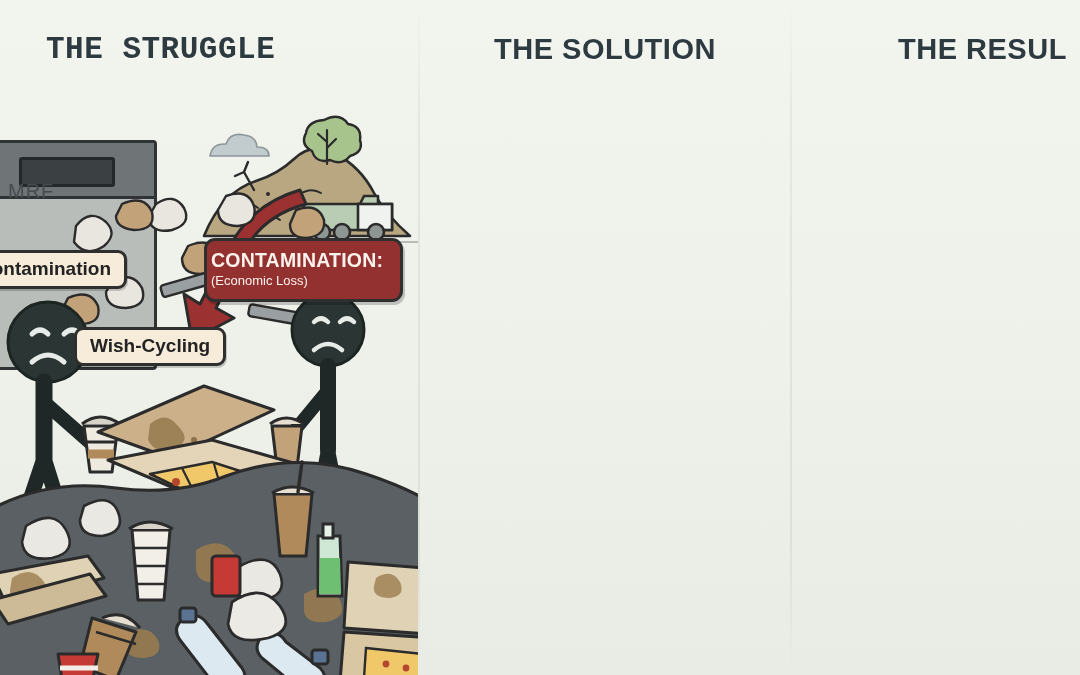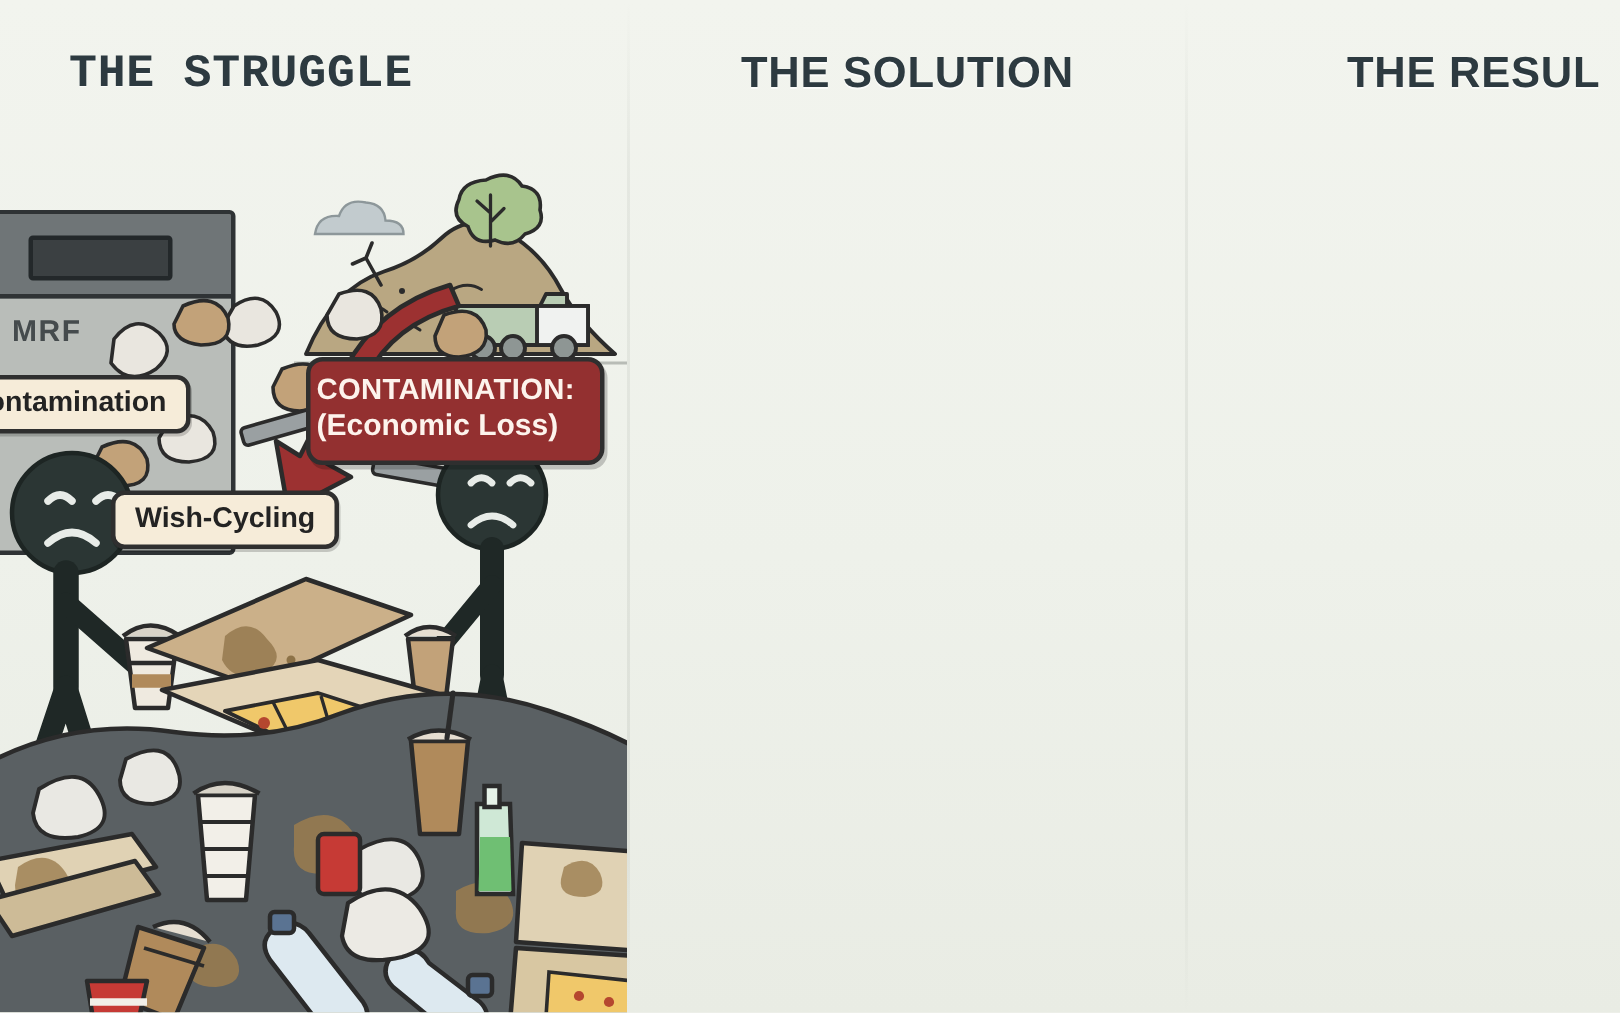--- a/index.html
+++ b/index.html
@@ -51,22 +51,22 @@
   }
   #mrf-truck .cab {
     position:absolute; left:0; top:0; width:100%; height:56px;
     background:#6f7577; border-bottom:3px solid #2f3335;
   }
   #mrf-truck .window {
     position:absolute; left:34px; top:14px; width:96px; height:30px;
     background:#3b4042; border:3px solid #23282a; border-radius:3px;
   }
   #mrf-label {
-    position:absolute; left: 8px; top: 210px;
-    font-size: 20px; font-weight: 700; color:#454b4d; letter-spacing:1px;
+    position:absolute; left: 8px; top: 180px;
+    font-size: 20px; font-weight: 400; color:#454b4d; letter-spacing:1px;
   }
 
   
   #landfill { position:absolute; left: 196px; top: 112px; width: 230px; height: 135px; }
 
   
   #waste-pile {
     position:absolute; left:-14px; top: 452px; width: 470px; height: 240px;
   }
 
@@ -94,21 +94,21 @@
     border: 3px solid #2f2f2f;
     border-radius: 11px;
     box-shadow: 2px 3px 0 rgba(0,0,0,.2);
     text-align: left;
     color: #fdf3ec;
   }
   #badge-contamination .l1,
   #badge-contamination .l2 {
     font-size: 19.5px; font-weight: 700; line-height: 1.06; letter-spacing:.2px;
   }
-  #badge-contamination .l3 { font-size: 20px; font-weight: 700; margin-top: 2px; }
+  #badge-contamination .l3 { font-size: 13px; font-weight: 400; margin-top: 2px; }
 
   svg { display:block; overflow: visible; }
 </style>
 </head>
 <body>
 
 <div id="stage">
 
   <div class="divider" style="left:418px;"></div>
   <div class="divider" style="left:790px;"></div>

